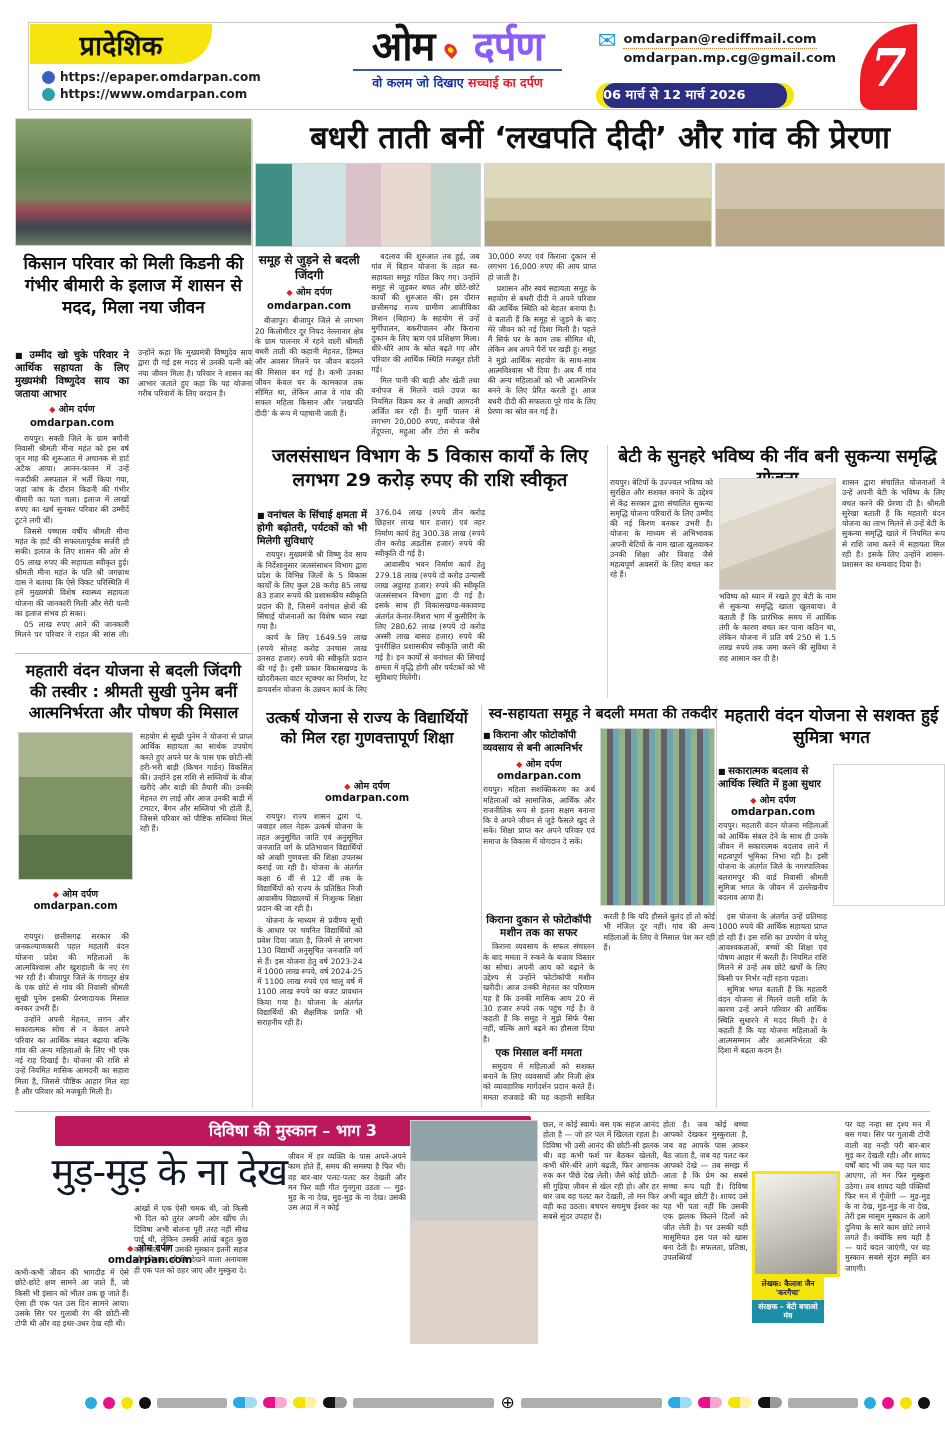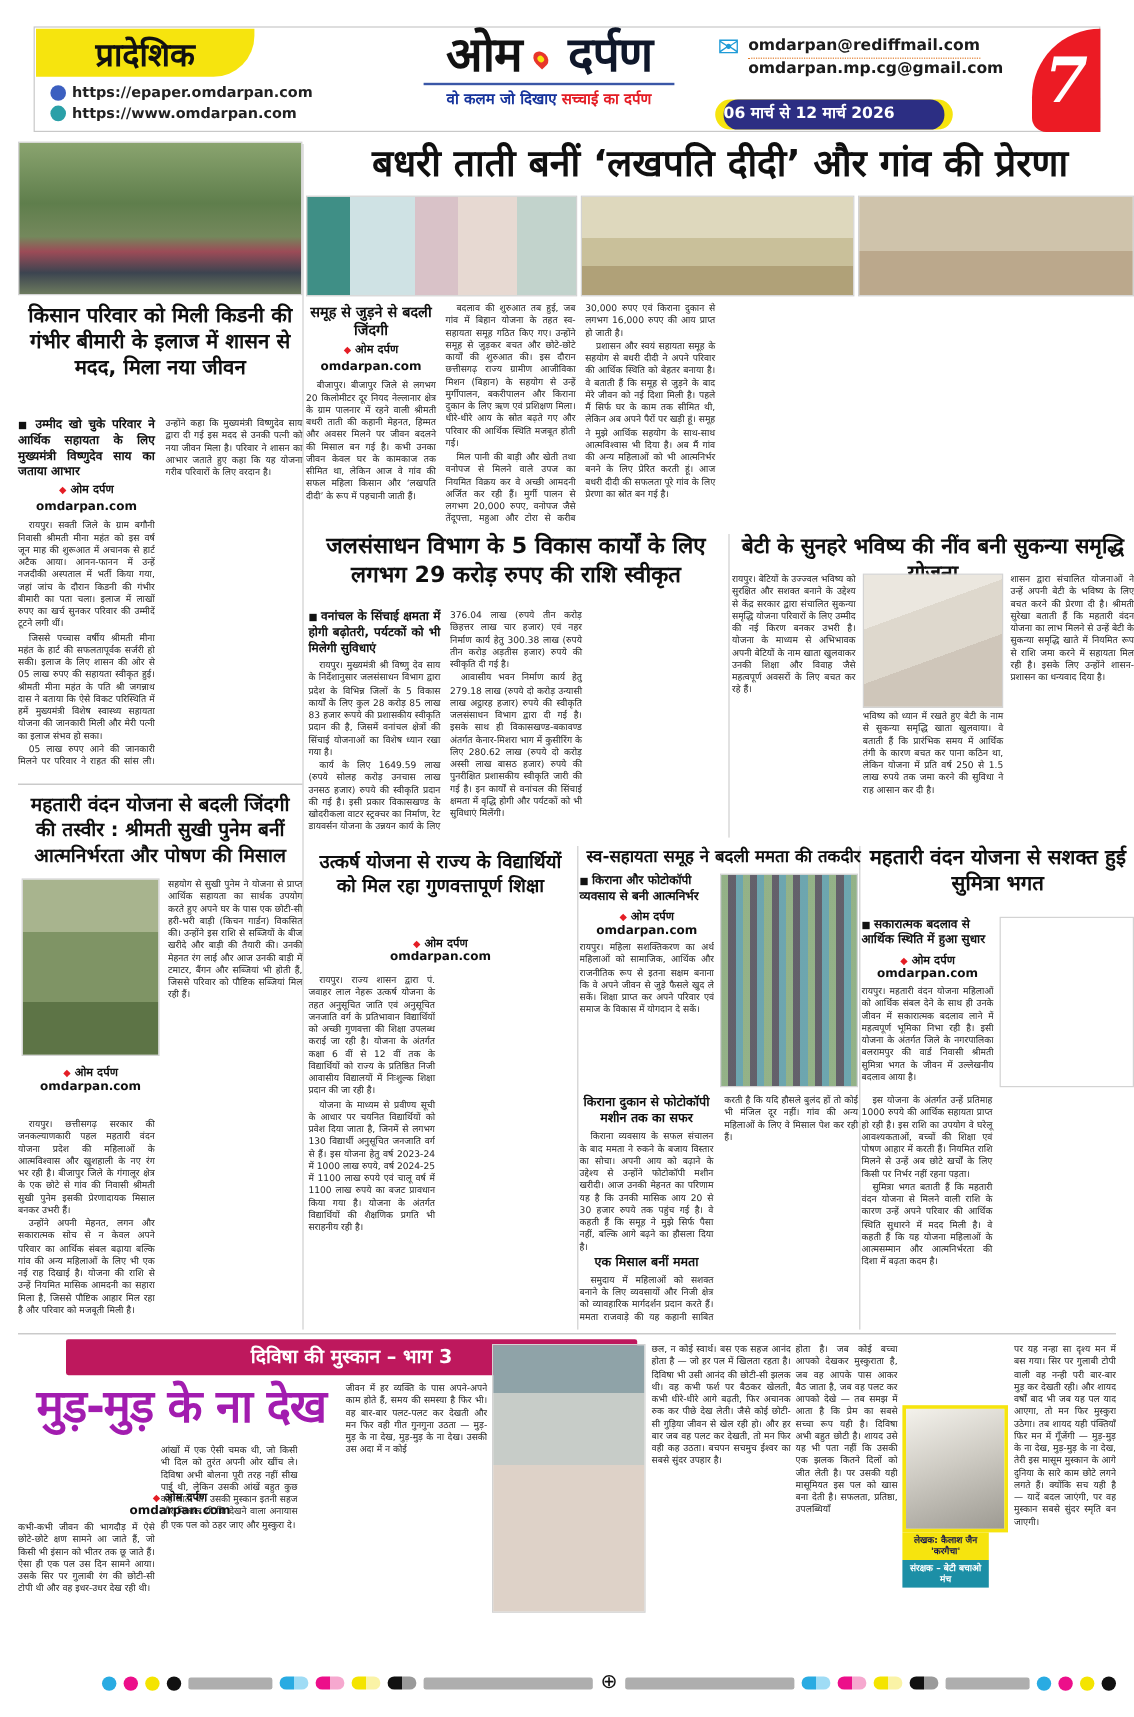--- a/index.html
+++ b/index.html
@@ -8,21 +8,21 @@
         font-family:"DejaVu Sans","Liberation Sans",sans-serif;color:#1c1c1c;overflow:hidden}
   .abs{position:absolute}
   
   .hdr-box{border:1px solid #c8c8c8}
   .badge{background:#f6e40e;border-radius:0 0 34px 0;display:flex;align-items:center;justify-content:center;
          font-size:27px;font-weight:800;color:#111}
   .url-row{display:flex;align-items:center;gap:5px;font-size:12px;font-weight:700;color:#222;margin-top:3px}
   .url-ic{width:13px;height:13px;border-radius:50%;display:inline-block}
   .mast{text-align:center}
   .mast-big{font-size:40px;font-weight:800;line-height:1.05;letter-spacing:-1px}
-  .mast-big .blk{color:#121212}.mast-big .red{color:#0f172a}
+  .mast-big .blk{color:#121212}.mast-big .red{color:#8b5cf6}
   .flame{display:inline-block;width:11px;height:14px;background:#e8352b;border-radius:50% 50% 50% 0;
          transform:rotate(-45deg) translateY(-4px);position:relative;margin:0 1px}
   .flame::after{content:"";position:absolute;left:3px;top:4px;width:5px;height:6px;background:#f6e40e;border-radius:50%}
   .mast-rule{height:2px;background:#3a57a7;margin:2px 8px 3px}
   .tagline{font-size:12.5px;font-weight:700;color:#16339c}
   .tagline .red{color:#e41d25}
   .mails{display:flex;gap:7px;align-items:flex-start}
   .env{font-size:22px;color:#1f9bd7;line-height:1}
   .mail-l{font-size:13px;font-weight:700;color:#1b1b1b;line-height:1.35}
   .mail-l .dot{border-bottom:1px dotted #e07b2a;display:inline-block}
@@ -44,21 +44,21 @@
   .bullet::before{content:"■ ";font-size:8px}
   .byl{text-align:center;font-weight:700;font-size:9.5px;color:#111;margin:3px 0 4px}
   .byl .dia{color:#e41d25;font-size:8px}
   .byl .site{display:block;font-size:10px;font-weight:700}
   .vrule{width:1px;background:#cfcfcf}
   .hrule{height:1px;background:#bdbdbd}
   .ph{border:1px solid #d3d3d3}
   
   .banner{background:#be185d;color:#fff;font-size:16px;font-weight:800;text-align:center;line-height:30px;
           border-radius:2px}
-  .gray-h{font-size:38px;font-weight:700;color:#a21caf;text-align:center;line-height:1.1;letter-spacing:-1px}
+  .gray-h{font-size:38px;font-weight:400;color:#0f172a;text-align:right;line-height:1.1;letter-spacing:-1px}
   .authbox{border:3px solid #f6e40e;background:linear-gradient(160deg,#f4f2ec 0%,#cfccc4 45%,#9d9a92 100%)}
   .authcap1{background:#f6e40e;color:#14144d;font-size:7.5px;font-weight:700;text-align:center;line-height:1.25;padding:2px 1px}
   .authcap2{background:#1c8fa6;color:#fff;font-size:7.5px;font-weight:700;text-align:center;line-height:1.25;padding:2px 1px}
   
   .strip{display:flex;align-items:center;gap:6px}
   .cdot{width:12px;height:12px;border-radius:50%}
   .pill{width:24px;height:11px;border-radius:6px}
   .gbar{height:10px;background:#aeaeae;border-radius:2px}
   .reg{font-size:17px;line-height:1;color:#111}
 </style>

